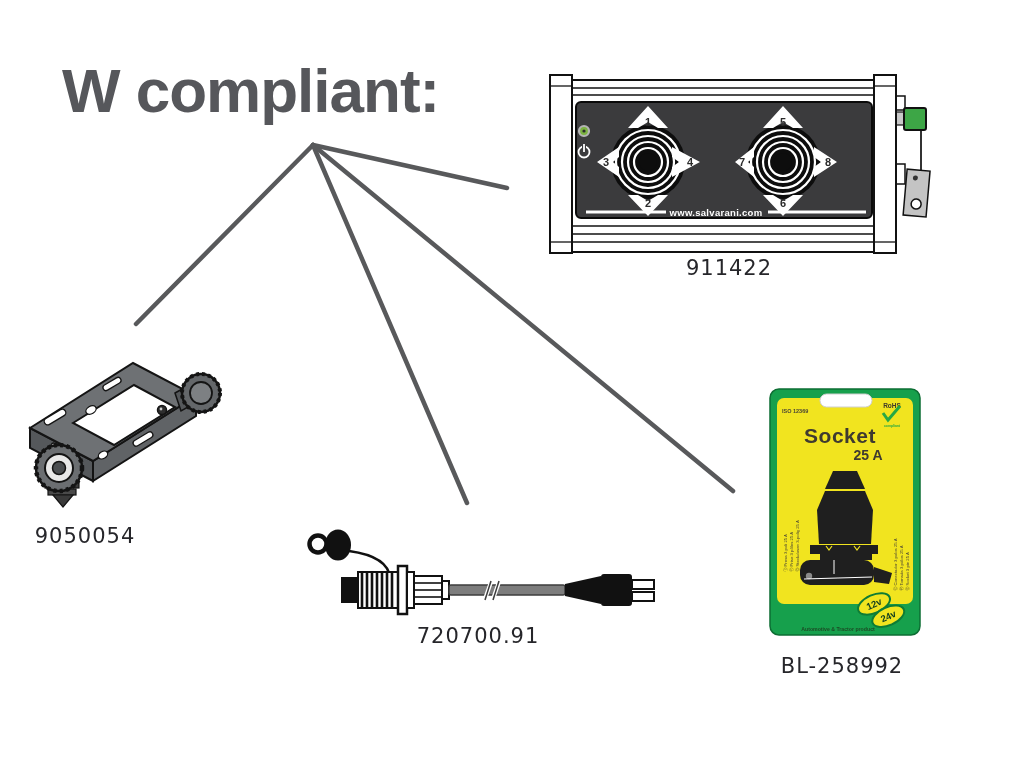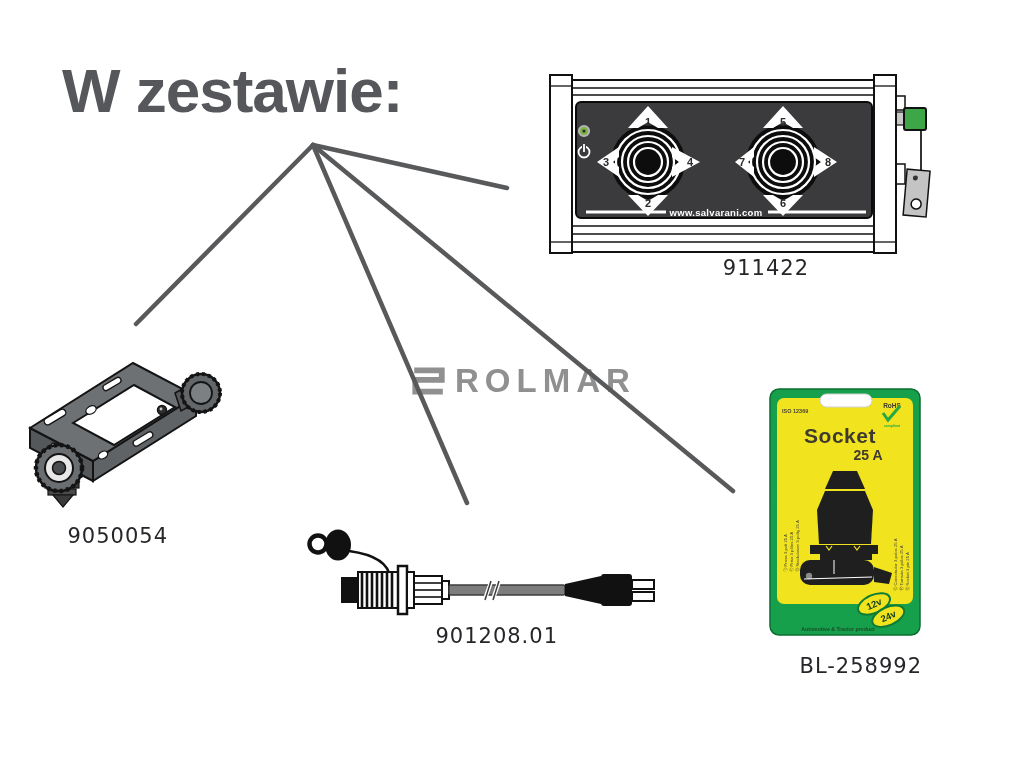--- a/index.html
+++ b/index.html
@@ -4,38 +4,32 @@
 <style>
   html,body{margin:0;padding:0;background:#ffffff;}
   .stage{position:relative;width:1024px;height:768px;background:#ffffff;overflow:hidden;
          font-family:"Liberation Sans",sans-serif;}
   .page-title{position:absolute;left:62px;top:55px;font-size:62px;font-weight:700;
               color:#56575b;letter-spacing:-1px;}
   .watermark{position:absolute;left:410px;top:362px;display:flex;align-items:center;gap:9px;z-index:1;}
   .watermark .brand{font-size:33px;font-weight:700;color:#909090;letter-spacing:6px;}
   .lines-overlay{position:absolute;left:0;top:0;z-index:2;pointer-events:none;}
   .figure{position:absolute;z-index:3;}
-  .part-label{position:absolute;z-index:4;text-align:right;
+  .part-label{position:absolute;z-index:4;text-align:center;
               font-family:"DejaVu Sans","Liberation Sans",sans-serif;
               font-size:21px;color:#26262a;letter-spacing:1px;}
   svg text{font-family:"Liberation Sans",sans-serif;}
 </style>
 </head>
 <body>
 
 <div class="stage">
 
-  <div class="page-title">W zestawie:</div>
-
-  <div class="watermark">
-    <svg width="36" height="34" viewBox="0 0 34 30">
-      <path d="M4,5 H30 V14 H5 V25 H31" fill="none" stroke="#909090" stroke-width="5.5"></path>
-    </svg>
-    <span class="brand">ROLMAR</span>
-  </div>
+  <div class="page-title">W compliant:</div>
+
 
   <svg class="lines-overlay" width="1024" height="768" viewBox="0 0 1024 768">
     <g stroke="#58595b" stroke-width="4.5" stroke-linecap="round">
       <line x1="313" y1="145" x2="136" y2="324"></line>
       <line x1="313" y1="145" x2="507" y2="188"></line>
       <line x1="313" y1="145" x2="467" y2="503"></line>
       <line x1="313" y1="145" x2="733" y2="491"></line>
     </g>
   </svg>
 
@@ -167,21 +161,21 @@
       <circle cx="146" cy="54" r="1.4" fill="#cfcfcf"></circle>
 
       <g>
         <circle cx="44" cy="113" r="23" fill="#6b6e71" stroke="#141414" stroke-width="2.5"></circle>
         <circle cx="44" cy="113" r="23" fill="none" stroke="#141414" stroke-width="4.5" stroke-dasharray="3.2,3.2"></circle>
         <circle cx="44" cy="113" r="14" fill="#e8e8e8" stroke="#141414" stroke-width="2"></circle>
         <circle cx="44" cy="113" r="6.5" fill="#4a4d50" stroke="#141414" stroke-width="1.5"></circle>
       </g>
     </svg>
   </div>
-  <div class="part-label" style="left:18px;top:524px;width:150px;">9050054</div>
+  <div class="part-label" style="left:10px;top:524px;width:150px;">9050054</div>
 
   <div class="figure" style="left:290px;top:515px;">
     <svg width="370" height="115" viewBox="0 0 370 115">
 
       <path d="M59,36 C88,40 99,50 100,63" fill="none" stroke="#111" stroke-width="2.5"></path>
       <circle cx="28" cy="29" r="8.5" fill="#ffffff" stroke="#111" stroke-width="4.5"></circle>
       <ellipse cx="48" cy="30" rx="13" ry="15.5" fill="#111"></ellipse>
 
       <rect x="51" y="62" width="17" height="26" fill="#111"></rect>
       <g>
@@ -213,21 +207,21 @@
         <line x1="201" y1="66" x2="195" y2="85" stroke="#3c3c3c" stroke-width="1.5"></line>
         <line x1="209" y1="66" x2="203" y2="85" stroke="#3c3c3c" stroke-width="1.5"></line>
       </g>
 
       <polygon points="275,69 311,61 311,89 275,81" fill="#111"></polygon>
       <rect x="311" y="59" width="31" height="32" rx="3" fill="#111"></rect>
       <rect x="342" y="65" width="22" height="9" fill="#ffffff" stroke="#111" stroke-width="2"></rect>
       <rect x="342" y="77" width="22" height="9" fill="#ffffff" stroke="#111" stroke-width="2"></rect>
     </svg>
   </div>
-  <div class="part-label" style="left:398px;top:624px;width:160px;">901208.01</div>
+  <div class="part-label" style="left:398px;top:624px;width:160px;">720700.91</div>
 
   <div class="figure" style="left:768px;top:386px;">
     <svg width="155" height="255" viewBox="0 0 155 255">
       <rect x="2" y="3" width="150" height="246" rx="9" fill="#16a04c" stroke="#0d6d33" stroke-width="1.5"></rect>
       <rect x="9" y="12" width="136" height="206" rx="7" fill="#f1e41f"></rect>
       <rect x="52" y="8" width="52" height="13" rx="6.5" fill="#ffffff" stroke="#cfcfcf" stroke-width="1"></rect>
 
       <text x="14" y="27" font-size="5.5" font-weight="bold" fill="#4a4535">ISO 12369</text>
 
       <g>

